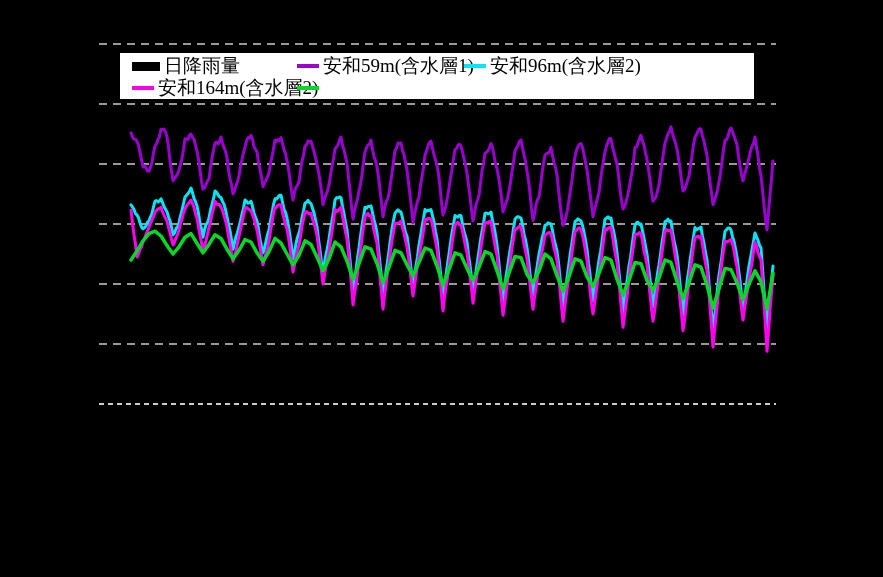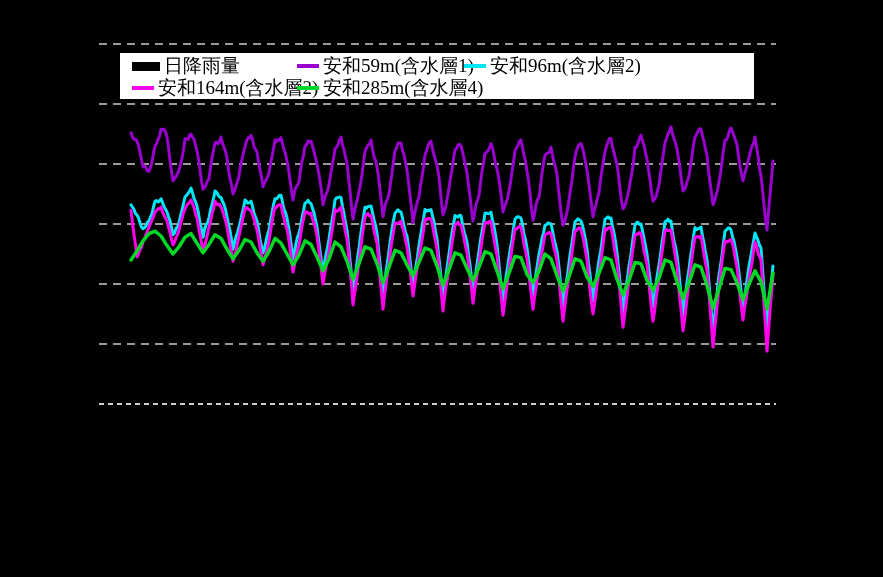--- a/index.html
+++ b/index.html
@@ -51,17 +51,16 @@
     <div class="lg-item r1 c3">
       <span class="sw sw-line" style="background: rgb(0, 230, 246);"></span>
       <span class="lbl">安和96m(含水層2)</span>
     </div>
     <div class="lg-item r2 c1">
       <span class="sw sw-line" style="background: rgb(255, 0, 238);"></span>
       <span class="lbl">安和164m(含水層2)</span>
     </div>
     <div class="lg-item r2 c2">
       <span class="sw sw-line" style="background: rgb(0, 217, 38);"></span>
-      <span class="lbl">安和285m(含水層4)</span>
     </div>
   </div>
 
 </div>
 
 </body></html>

